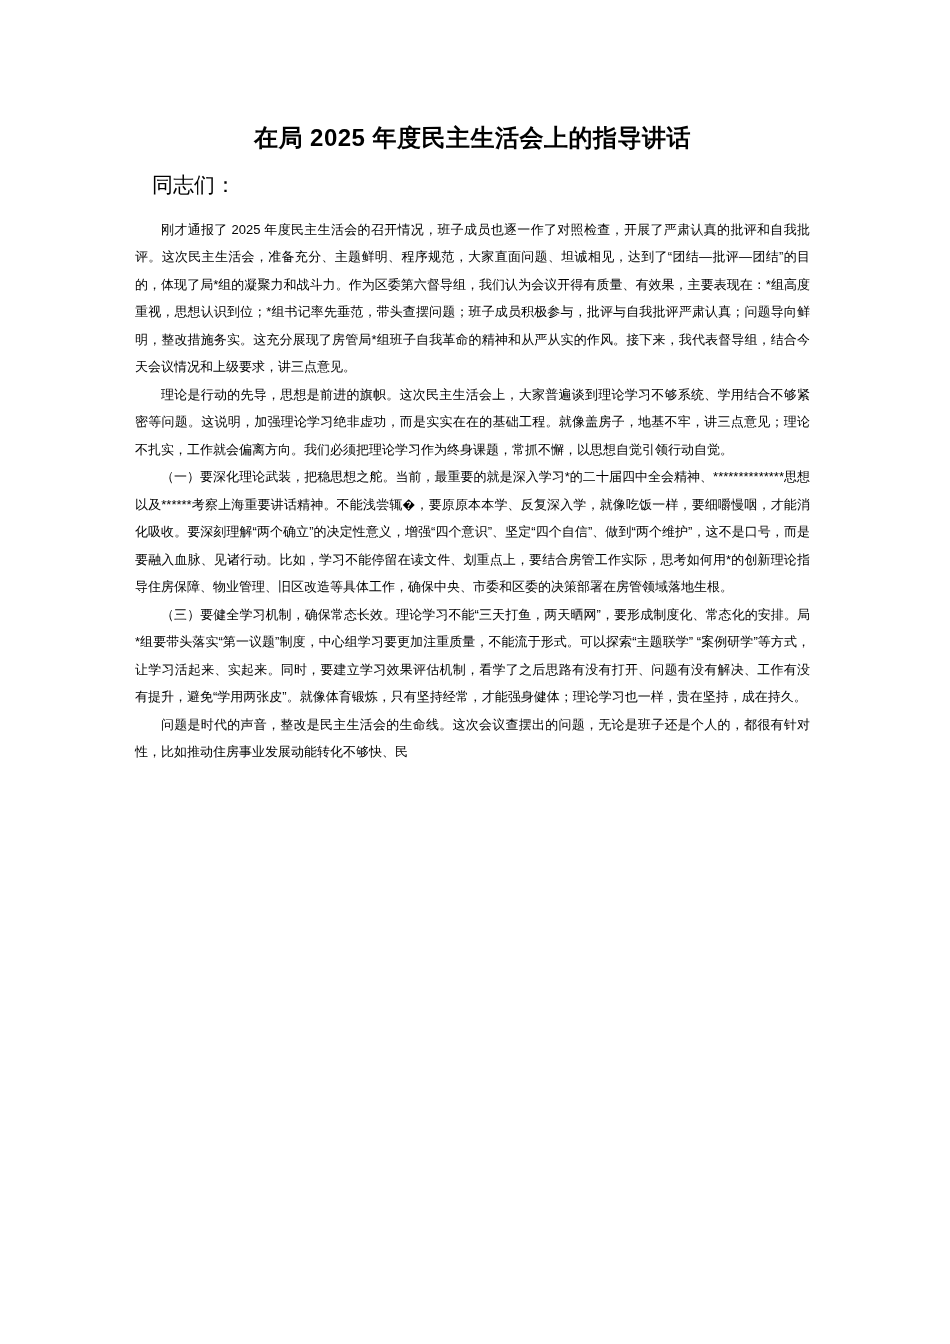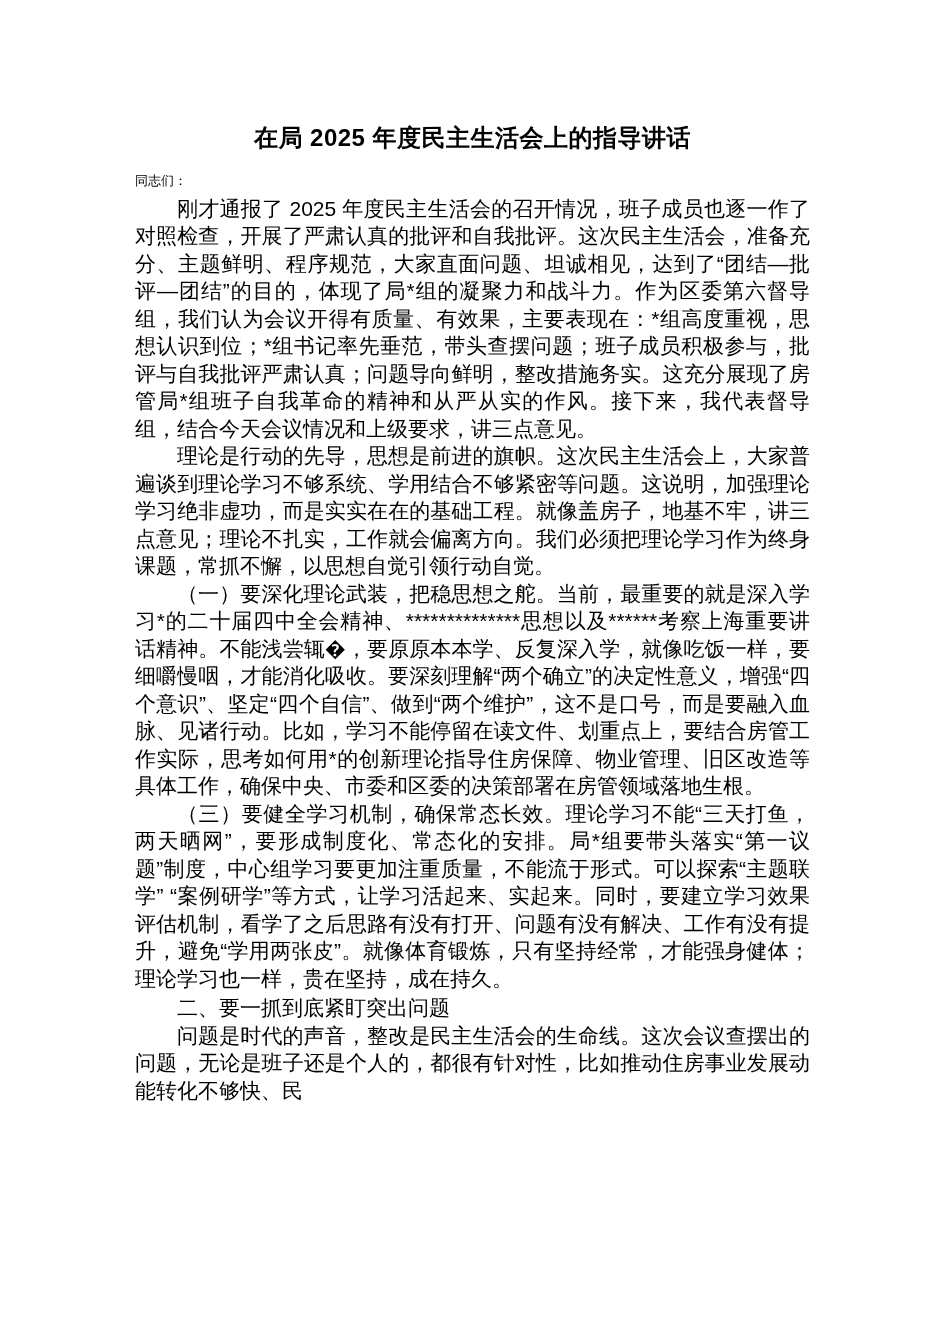--- a/index.html
+++ b/index.html
@@ -23,26 +23,26 @@
   }
   .doc-title {
     font-size: 24px;
     font-weight: 700;
     text-align: center;
     line-height: 32px;
     margin: 0 0 13px 0;
     letter-spacing: 0.5px;
   }
   .salutation {
-    font-size: 13px;
+    font-size: 21px;
     line-height: 27.5px;
-    margin: 0;
+    margin: 17px;
   }
   p.para {
-    font-size: 21px;
+    font-size: 13px;
     line-height: 27.5px;
     margin: 0;
     text-align: justify;
     text-indent: 2em;
     word-break: break-all;
     overflow-wrap: break-word;
   }
   p.para.spaced {
   }
   p.para.heading {
@@ -62,16 +62,15 @@
   <p class="para">刚才通报了 2025 年度民主生活会的召开情况，班子成员也逐一作了对照检查，开展了严肃认真的批评和自我批评。这次民主生活会，准备充分、主题鲜明、程序规范，大家直面问题、坦诚相见，达到了“团结—批评—团结”的目的，体现了局*组的凝聚力和战斗力。作为区委第六督导组，我们认为会议开得有质量、有效果，主要表现在：*组高度重视，思想认识到位；*组书记率先垂范，带头查摆问题；班子成员积极参与，批评与自我批评严肃认真；问题导向鲜明，整改措施务实。这充分展现了房管局*组班子自我革命的精神和从严从实的作风。接下来，我代表督导组，结合今天会议情况和上级要求，讲三点意见。</p>
 
 
   <p class="para">理论是行动的先导，思想是前进的旗帜。这次民主生活会上，大家普遍谈到理论学习不够系统、学用结合不够紧密等问题。这说明，加强理论学习绝非虚功，而是实实在在的基础工程。就像盖房子，地基不牢，讲三点意见；理论不扎实，工作就会偏离方向。我们必须把理论学习作为终身课题，常抓不懈，以思想自觉引领行动自觉。</p>
 
   <p class="para spaced">（一）要深化理论武装，把稳思想之舵。当前，最重要的就是深入学习*的二十届四中全会精神、**************思想以及******考察上海重要讲话精神。不能浅尝辄�，要原原本本学、反复深入学，就像吃饭一样，要细嚼慢咽，才能消化吸收。要深刻理解“两个确立”的决定性意义，增强“四个意识”、坚定“四个自信”、做到“两个维护”，这不是口号，而是要融入血脉、见诸行动。比如，学习不能停留在读文件、划重点上，要结合房管工作实际，思考如何用*的创新理论指导住房保障、物业管理、旧区改造等具体工作，确保中央、市委和区委的决策部署在房管领域落地生根。</p>
 
 
   <p class="para spaced">（三）要健全学习机制，确保常态长效。理论学习不能“三天打鱼，两天晒网”，要形成制度化、常态化的安排。局*组要带头落实“第一议题”制度，中心组学习要更加注重质量，不能流于形式。可以探索“主题联学” “案例研学”等方式，让学习活起来、实起来。同时，要建立学习效果评估机制，看学了之后思路有没有打开、问题有没有解决、工作有没有提升，避免“学用两张皮”。就像体育锻炼，只有坚持经常，才能强身健体；理论学习也一样，贵在坚持，成在持久。</p>
 
-  <p class="para heading spaced">二、要一抓到底紧盯突出问题</p>
 
   <p class="para">问题是时代的声音，整改是民主生活会的生命线。这次会议查摆出的问题，无论是班子还是个人的，都很有针对性，比如推动住房事业发展动能转化不够快、民</p>
 </div>
 
 </body></html>

